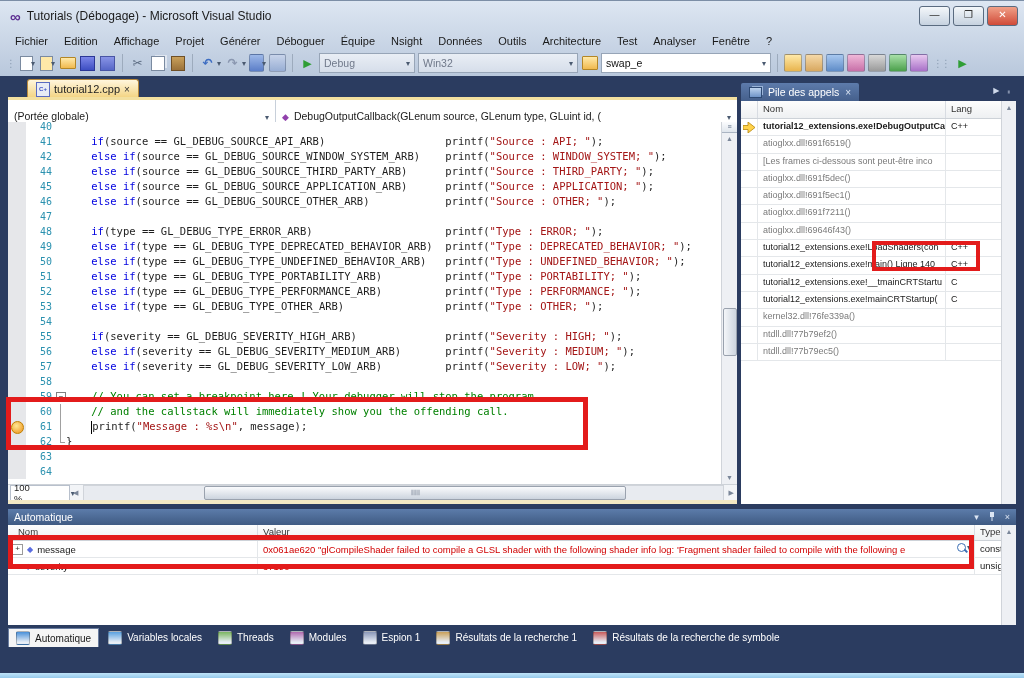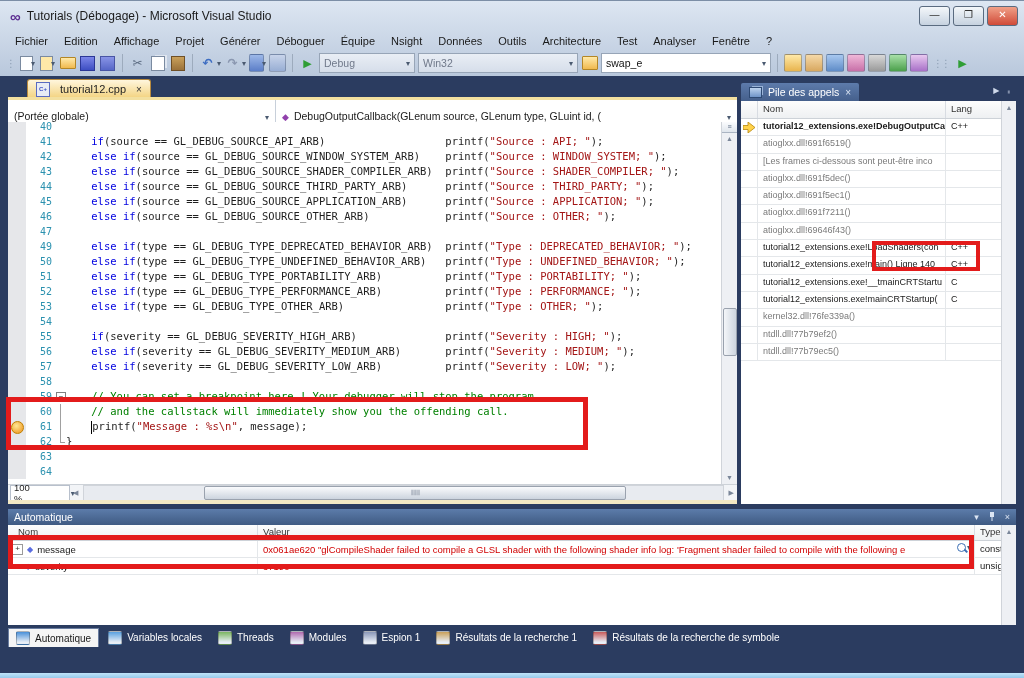--- a/index.html
+++ b/index.html
@@ -25,21 +25,21 @@
   .icon-cut{color:#5a6a80;}
   .icon-copy{width:12px;height:13px;background:#fff;border:1px solid #7a8aa0;box-shadow:3px -2px 0 -1px #dfe6f0;}
   .icon-paste{width:12px;height:13px;background:linear-gradient(#c9a05a,#9a713a);border:1px solid #6e4f26;}
   .icon-undo{color:#3d6dc2;font-weight:bold;}
   .icon-play{color:#2f9e35;font-size:11px;}
   .combo{height:18px;border:1px solid #97a5b7;background:linear-gradient(#e9eef5,#d6deea);display:flex;align-items:center;justify-content:space-between;font-size:10.5px;color:#70798a;padding:0 4px;border-radius:0;}
   .combo.white{background:#fff;color:#111;}
   .sq{width:16px;height:16px;border-radius:2px;border:1px solid rgba(90,105,130,.5);}
   
   .doc-tabstrip{position:absolute;left:8px;top:78px;width:729px;height:18px;}
-  .doc-tab{position:absolute;left:19px;top:0;height:18px;background:linear-gradient(#fff6dd,#f3d380);border:1px solid #b98b3e;border-bottom:none;border-radius:3px 3px 0 0;display:flex;align-items:center;padding:0 8px;gap:10px;font-size:11px;color:#1e1e1e;}
+  .doc-tab{position:absolute;left:19px;top:0;height:18px;background:linear-gradient(#fff6dd,#f3d380);border:1px solid #b98b3e;border-bottom:none;border-radius:3px 3px 0 0;display:flex;align-items:center;padding:0 8px;gap:4px;font-size:11px;color:#1e1e1e;}
   .cpp-ico{width:12px;height:13px;background:#e8ecf5;border:1px solid #5a6bc0;font-size:6px;color:#3d4ec2;display:flex;align-items:center;justify-content:center;font-weight:bold;}
   .tab-close{font-size:10px;color:#333;}
   .gold-line{position:absolute;left:8px;top:96px;width:729px;height:3px;background:#f3e0a0;}
   .breadcrumb{position:absolute;left:8px;top:99px;width:729px;height:22px;background:#fff;border-bottom:1px solid #8ea0b5;display:flex;}
   .bc-cell{position:relative;height:100%;display:flex;align-items:flex-end;font-size:10.5px;color:#1a1a1a;box-sizing:border-box;}
   .bc-left{width:268px;border-right:1px solid #c8d0da;padding:0 6px;justify-content:space-between;}
   .bc-right{width:461px;padding:0 6px;gap:5px;}
   .bc-arrow{font-size:8px;color:#4a5a70;margin-left:auto;}
   .method-ico{color:#9141ac;font-size:9px;}
   .code-area{position:absolute;left:8px;top:121px;width:729px;height:362px;background:#fff;overflow:hidden;}
@@ -257,26 +257,20 @@
           <pre class="m-code"><span class="seg-p">    </span><span class="seg-k">if</span><span class="seg-p">(source == GL_DEBUG_SOURCE_API_ARB)                   printf(</span><span class="seg-s">"Source : API; "</span><span class="seg-p">);</span></pre>
         </div>
         <div class="cl">
           <span class="m-bp"></span>
           <span class="m-num">42</span>
           <span class="m-fold"></span>
           <pre class="m-code"><span class="seg-p">    </span><span class="seg-k">else</span><span class="seg-p"> </span><span class="seg-k">if</span><span class="seg-p">(source == GL_DEBUG_SOURCE_WINDOW_SYSTEM_ARB)    printf(</span><span class="seg-s">"Source : WINDOW_SYSTEM; "</span><span class="seg-p">);</span></pre>
         </div>
         <div class="cl">
           <span class="m-bp"></span>
-          <span class="m-num">43</span>
-          <span class="m-fold"></span>
-          <pre class="m-code"><span class="seg-p">    </span><span class="seg-k">else</span><span class="seg-p"> </span><span class="seg-k">if</span><span class="seg-p">(source == GL_DEBUG_SOURCE_SHADER_COMPILER_ARB)  printf(</span><span class="seg-s">"Source : SHADER_COMPILER; "</span><span class="seg-p">);</span></pre>
-        </div>
-        <div class="cl">
-          <span class="m-bp"></span>
           <span class="m-num">44</span>
           <span class="m-fold"></span>
           <pre class="m-code"><span class="seg-p">    </span><span class="seg-k">else</span><span class="seg-p"> </span><span class="seg-k">if</span><span class="seg-p">(source == GL_DEBUG_SOURCE_THIRD_PARTY_ARB)      printf(</span><span class="seg-s">"Source : THIRD_PARTY; "</span><span class="seg-p">);</span></pre>
         </div>
         <div class="cl">
           <span class="m-bp"></span>
           <span class="m-num">45</span>
           <span class="m-fold"></span>
           <pre class="m-code"><span class="seg-p">    </span><span class="seg-k">else</span><span class="seg-p"> </span><span class="seg-k">if</span><span class="seg-p">(source == GL_DEBUG_SOURCE_APPLICATION_ARB)      printf(</span><span class="seg-s">"Source : APPLICATION; "</span><span class="seg-p">);</span></pre>
         </div>
@@ -284,20 +278,26 @@
           <span class="m-bp"></span>
           <span class="m-num">46</span>
           <span class="m-fold"></span>
           <pre class="m-code"><span class="seg-p">    </span><span class="seg-k">else</span><span class="seg-p"> </span><span class="seg-k">if</span><span class="seg-p">(source == GL_DEBUG_SOURCE_OTHER_ARB)            printf(</span><span class="seg-s">"Source : OTHER; "</span><span class="seg-p">);</span></pre>
         </div>
         <div class="cl">
           <span class="m-bp"></span>
           <span class="m-num">47</span>
           <span class="m-fold"></span>
           <pre class="m-code"></pre>
+        </div>
+        <div class="cl">
+          <span class="m-bp"></span>
+          <span class="m-num">48</span>
+          <span class="m-fold"></span>
+          <pre class="m-code"><span class="seg-p">    </span><span class="seg-k">if</span><span class="seg-p">(type == GL_DEBUG_TYPE_ERROR_ARB)                     printf(</span><span class="seg-s">"Type : ERROR; "</span><span class="seg-p">);</span></pre>
         </div>
         <div class="cl">
           <span class="m-bp"></span>
           <span class="m-num">49</span>
           <span class="m-fold"></span>
           <pre class="m-code"><span class="seg-p">    </span><span class="seg-k">else</span><span class="seg-p"> </span><span class="seg-k">if</span><span class="seg-p">(type == GL_DEBUG_TYPE_DEPRECATED_BEHAVIOR_ARB)  printf(</span><span class="seg-s">"Type : DEPRECATED_BEHAVIOR; "</span><span class="seg-p">);</span></pre>
         </div>
         <div class="cl">
           <span class="m-bp"></span>
           <span class="m-num">50</span>

